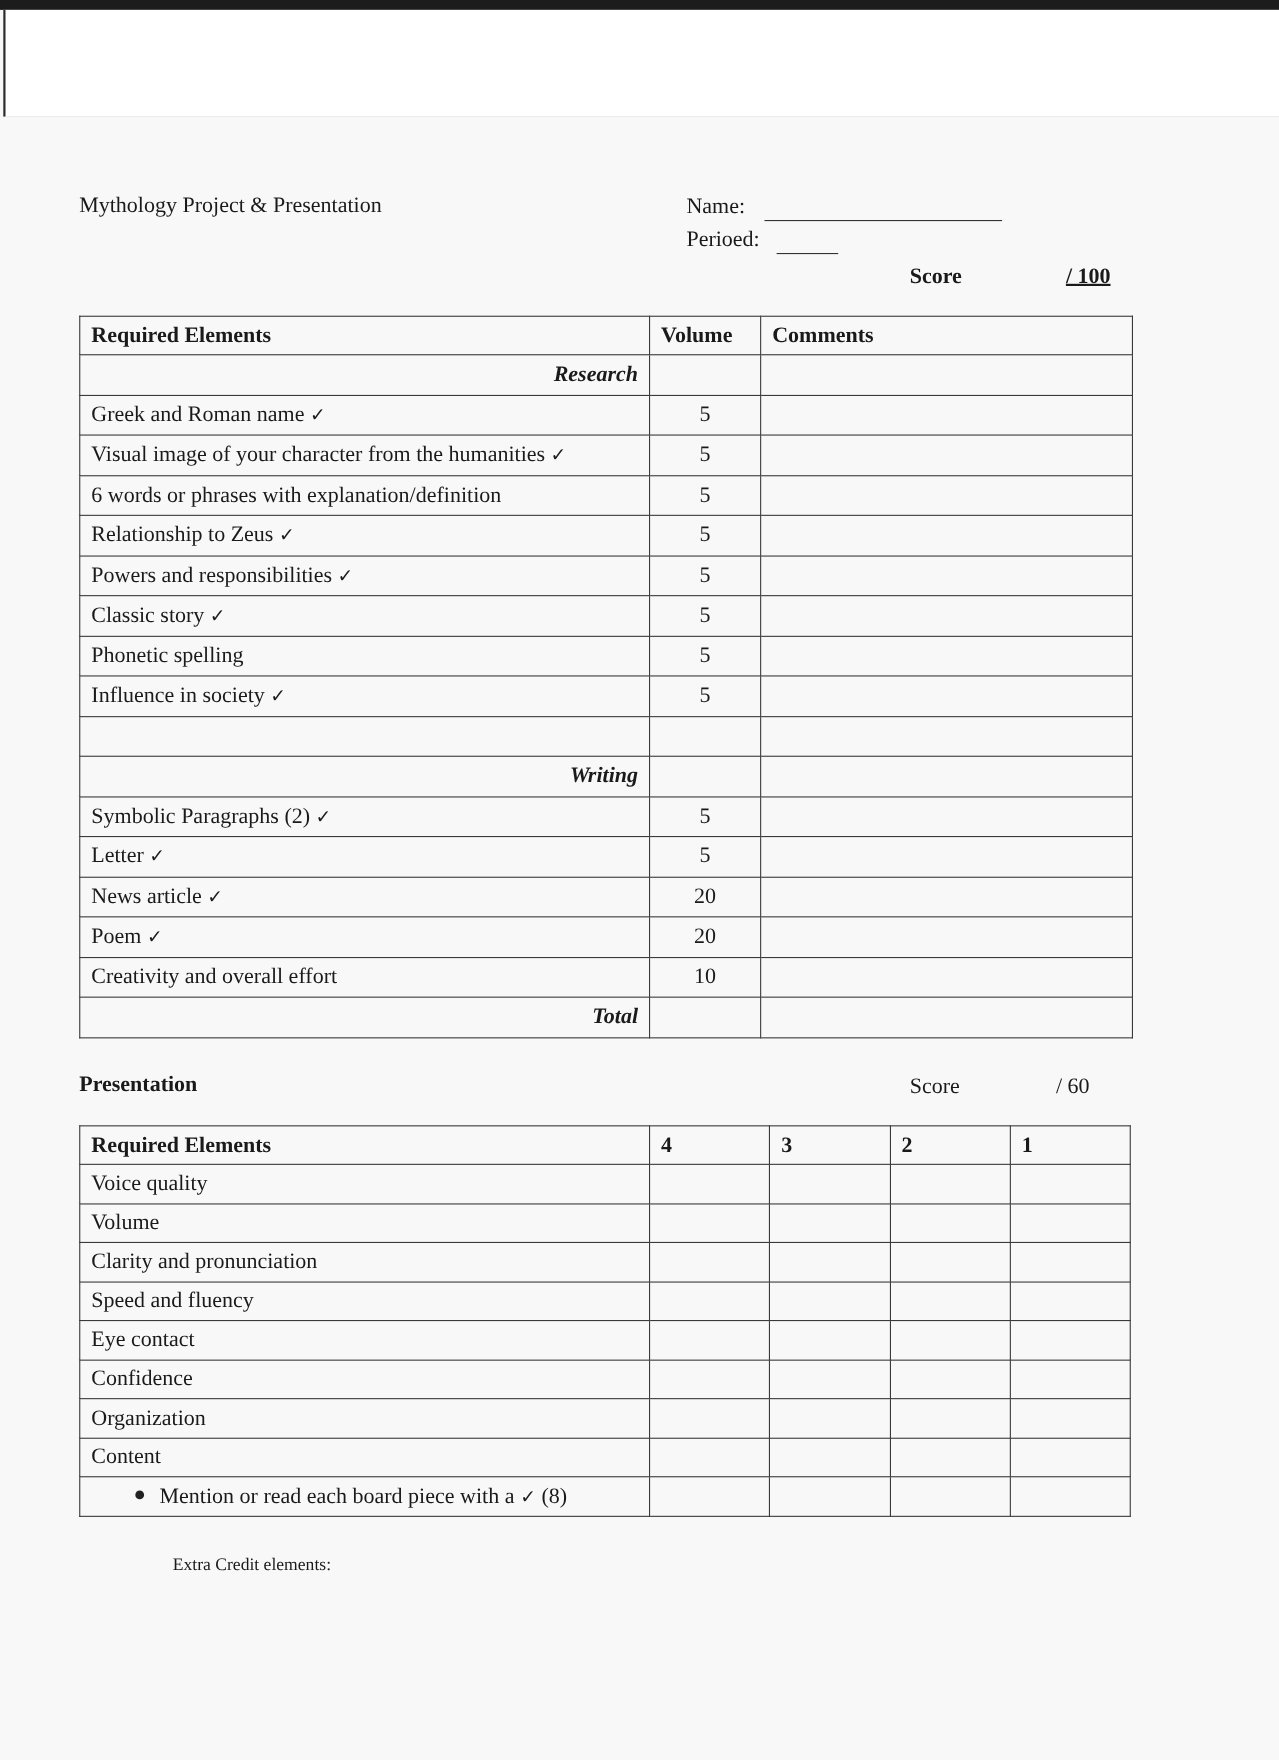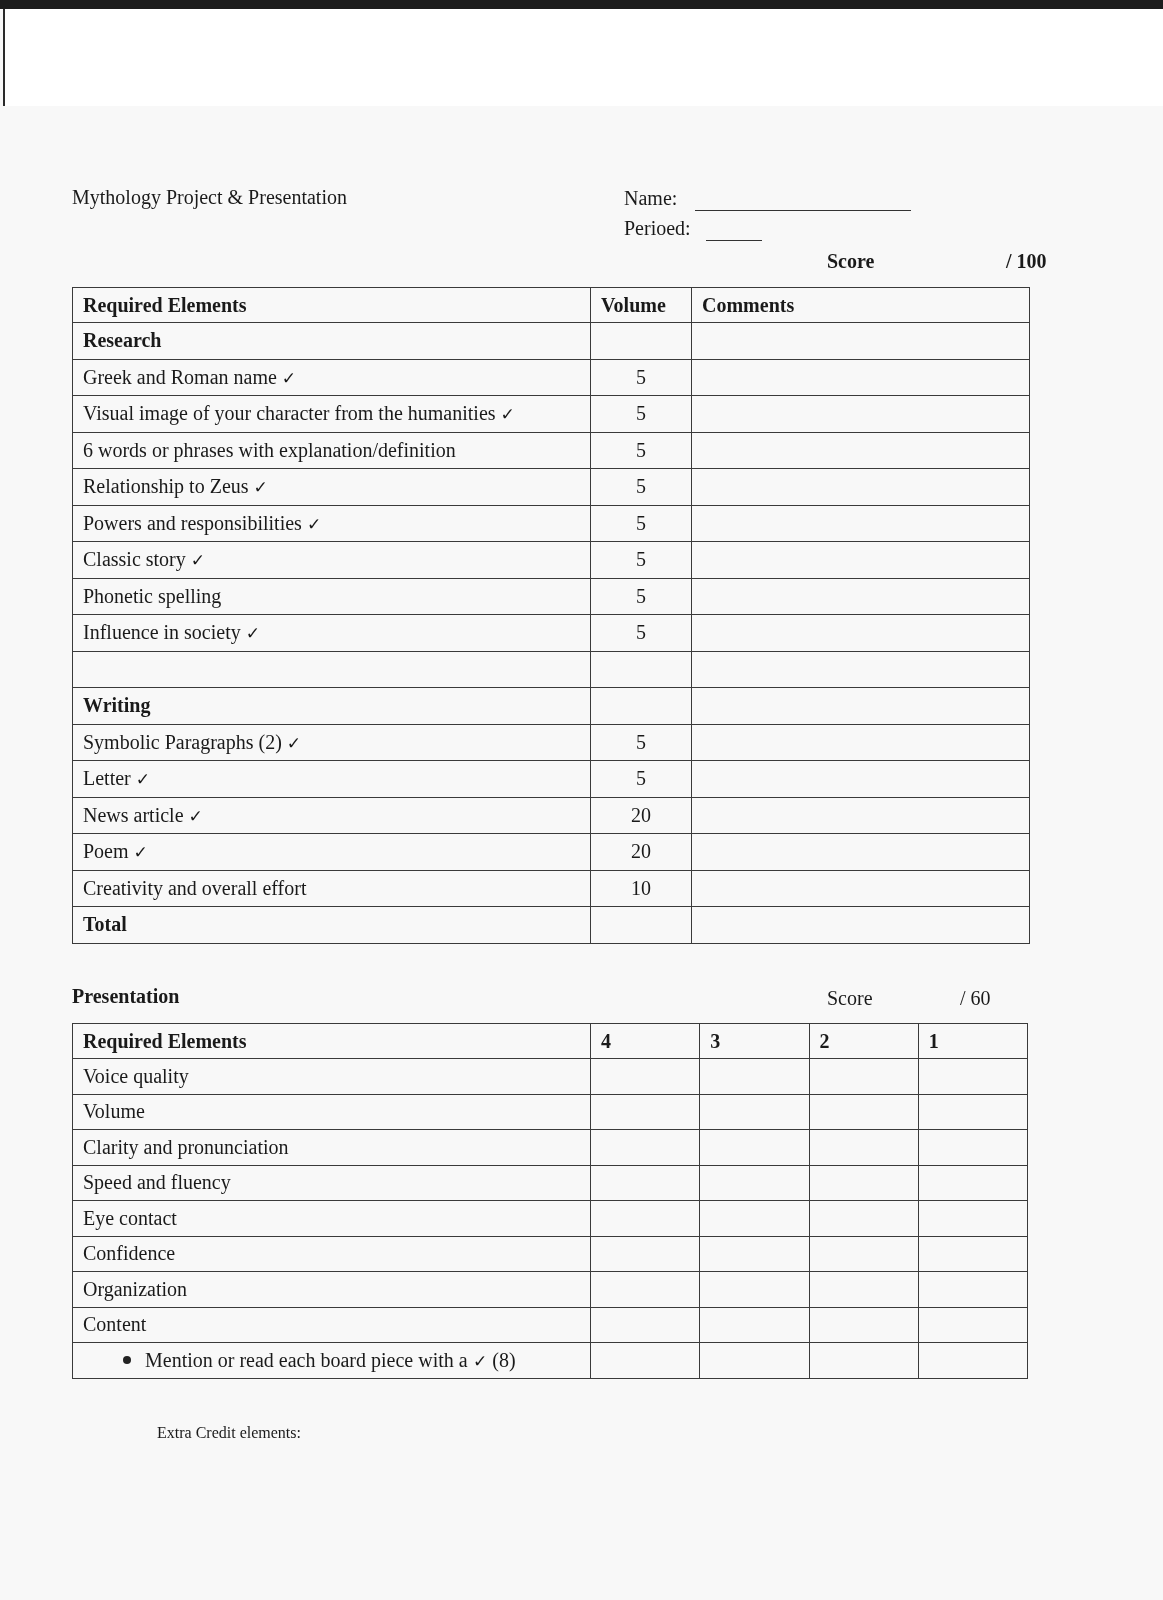--- a/index.html
+++ b/index.html
@@ -9,39 +9,39 @@
     font-family: "Liberation Serif", "DejaVu Serif", serif;
     color: #1a1a1a;
   }
   .scan-top-bar { position: absolute; left: 0; top: 0; width: 1163px; height: 9px; background: #1c1c1c; }
   .scan-white-strip {
     position: absolute; left: 3px; top: 9px; width: 1160px; height: 97px;
     background: #ffffff; border-left: 2px solid #2a2a2a; border-bottom: 1px solid #bdbdbd;
   }
   .page { position: absolute; left: 0; top: 106px; width: 1163px; height: 1494px; background: #f8f8f8; }
 
-  .abs { position: absolute; white-space: nowrap; margin-top: 10px; }
+  .abs { position: absolute; white-space: nowrap; }
   .title { left: 72px; top: 176px; font-size: 20px; }
   .name-label { left: 624px; top: 177px; font-size: 20px; }
   .name-line { left: 695px; top: 200px; width: 216px; border-bottom: 1.5px solid #333; }
   .period-label { left: 624px; top: 207px; font-size: 20px; }
   .period-line { left: 706px; top: 230px; width: 56px; border-bottom: 1.5px solid #333; }
   .score-label-1 { left: 827px; top: 240px; font-size: 20px; font-weight: bold; }
-  .score-total-1 { left: 1006px; top: 240px; font-size: 20px; font-weight: bold; }
+  .score-total-1 { left: 969px; top: 240px; font-size: 20px; font-weight: bold; text-decoration: underline; }
 
   table.grid {
     position: absolute; border-collapse: collapse; table-layout: fixed;
     font-size: 20px;
   }
   table.grid td, table.grid th {
     border: 1.4px solid #3a3a3a; padding: 0 10px; overflow: hidden; white-space: nowrap;
   }
   table.grid th { font-weight: bold; text-align: left; }
   .center { text-align: center; }
-  .section-label { font-weight: bold; }
+  .section-label { font-style: italic; font-weight: bold; text-align: right; }
   .check { font-family: "DejaVu Sans", sans-serif; font-size: 17px; }
 
   #table1 { left: 72px; top: 287px; width: 957px; }
   #table1 col.c1 { width: 518px; }
   #table1 col.c2 { width: 101px; }
   #table1 col.c3 { width: 338px; }
   #table1 tr { height: 36.5px; }
   #table1 tr.hdr { height: 35px; }
 
   .presentation-heading { left: 72px; top: 975px; font-size: 20px; font-weight: bold; }

